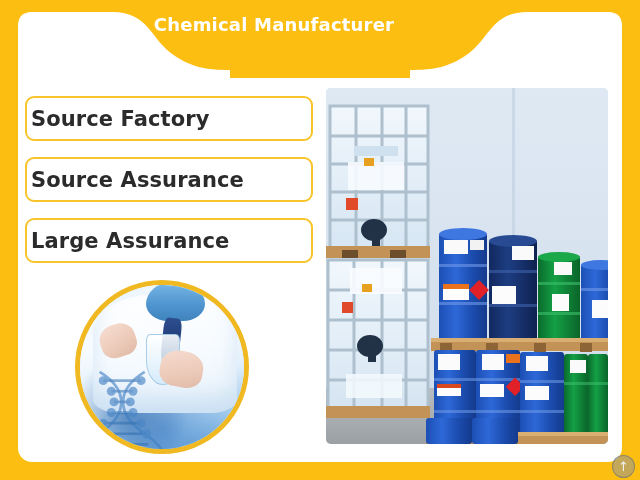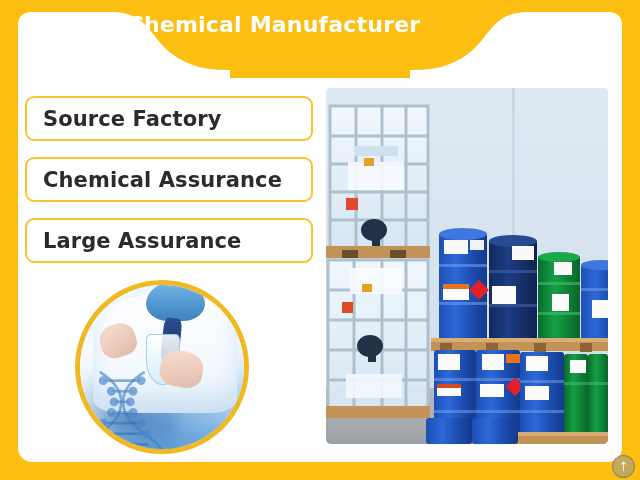--- a/index.html
+++ b/index.html
@@ -42,21 +42,21 @@
   }
   .banner-wrap svg { display: block; }
 
   .banner-title {
     position: absolute;
     left: 0;
     top: 9px;
     width: 548px;
     text-align: center;
     color: #ffffff;
-    font-size: 22px;
+    font-size: 18px;
     font-weight: bold;
     letter-spacing: 0.2px;
     line-height: 32px;
     white-space: nowrap;
   }
 
   
   .pills {
     position: absolute;
     left: 25px;
@@ -66,21 +66,21 @@
   .pill {
     box-sizing: border-box;
     width: 288px;
     height: 45px;
     border: 2px solid #F7C42B;
     border-radius: 9px;
     background: #ffffff;
     margin-bottom: 16px;
     display: flex;
     align-items: center;
-    padding-left: 16px;
+    padding-left: 4px;
   }
   .pill-label {
     color: #2b2b2b;
     font-size: 21px;
     font-weight: bold;
     letter-spacing: 0.1px;
     white-space: nowrap;
   }
 
   
@@ -203,21 +203,21 @@
 
   <div class="card">
 
     <div class="pills" style="left:7px; top:84px;">
 
       <div class="pill">
         <span class="pill-label">Source Factory</span>
       </div>
 
       <div class="pill">
-        <span class="pill-label">Chemical Assurance</span>
+        <span class="pill-label">Source Assurance</span>
       </div>
 
       <div class="pill">
         <span class="pill-label">Large Assurance</span>
       </div>
 
     </div>
 
     <div class="circle-photo" style="left:57px; top:268px;">
       <div class="circle-inner">

